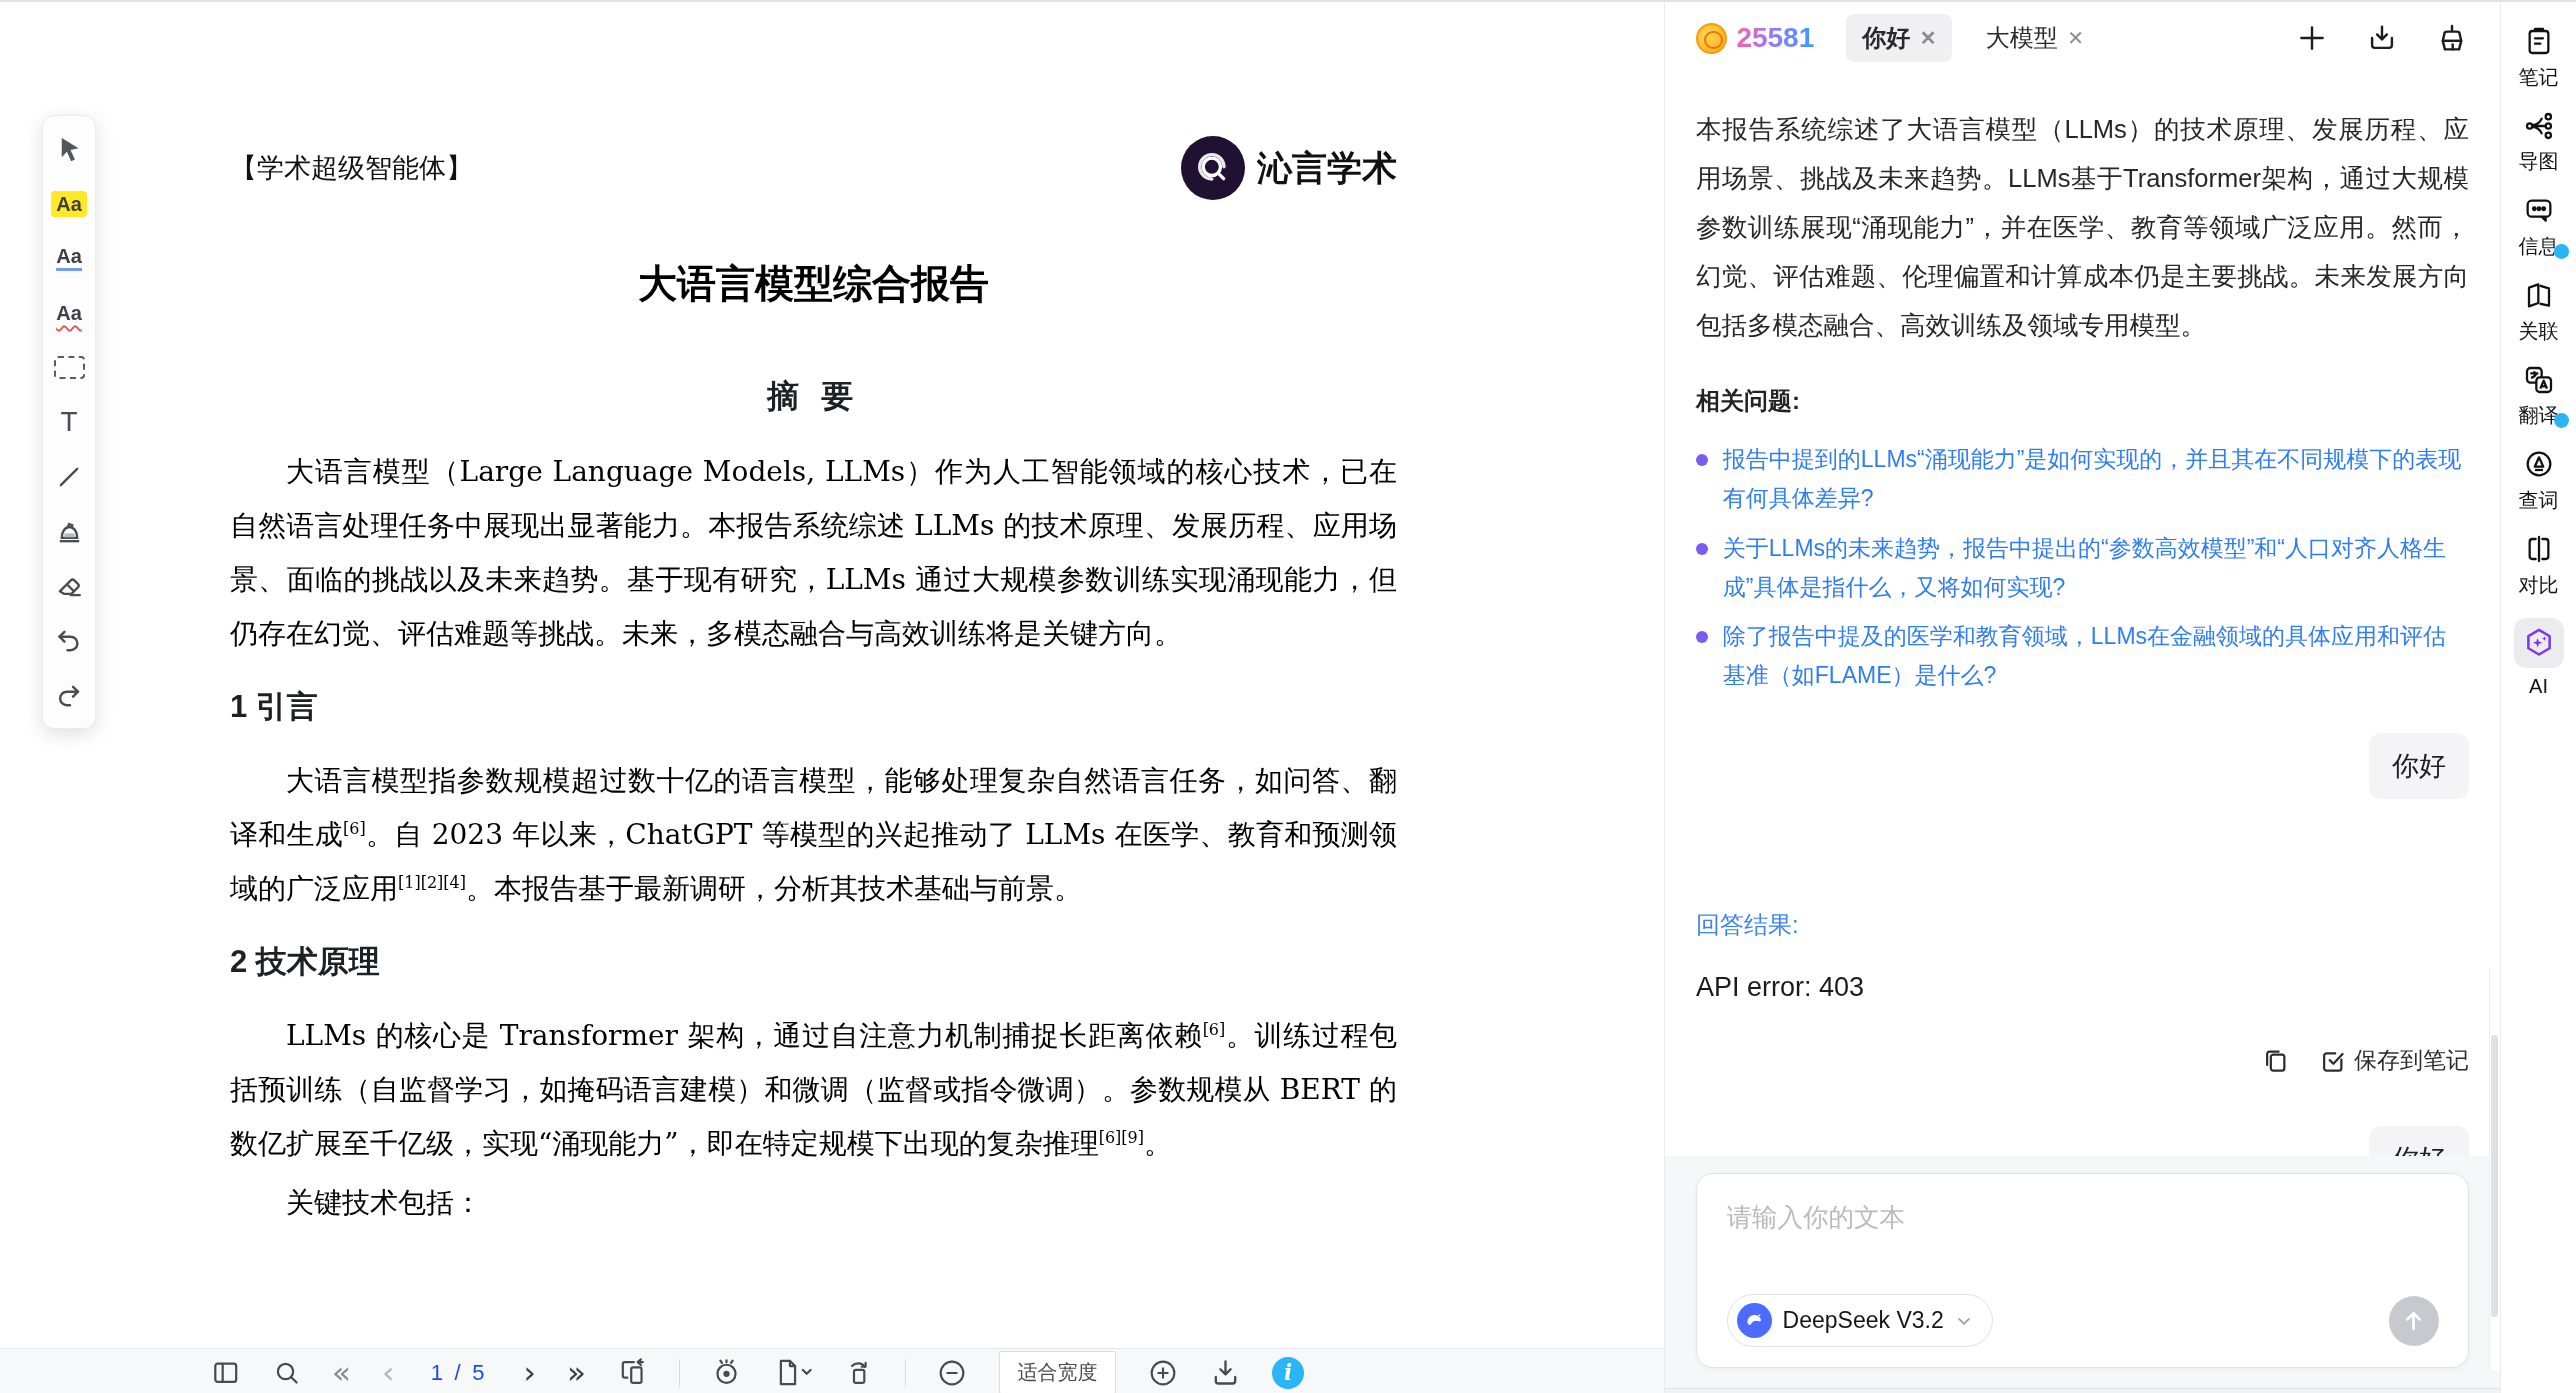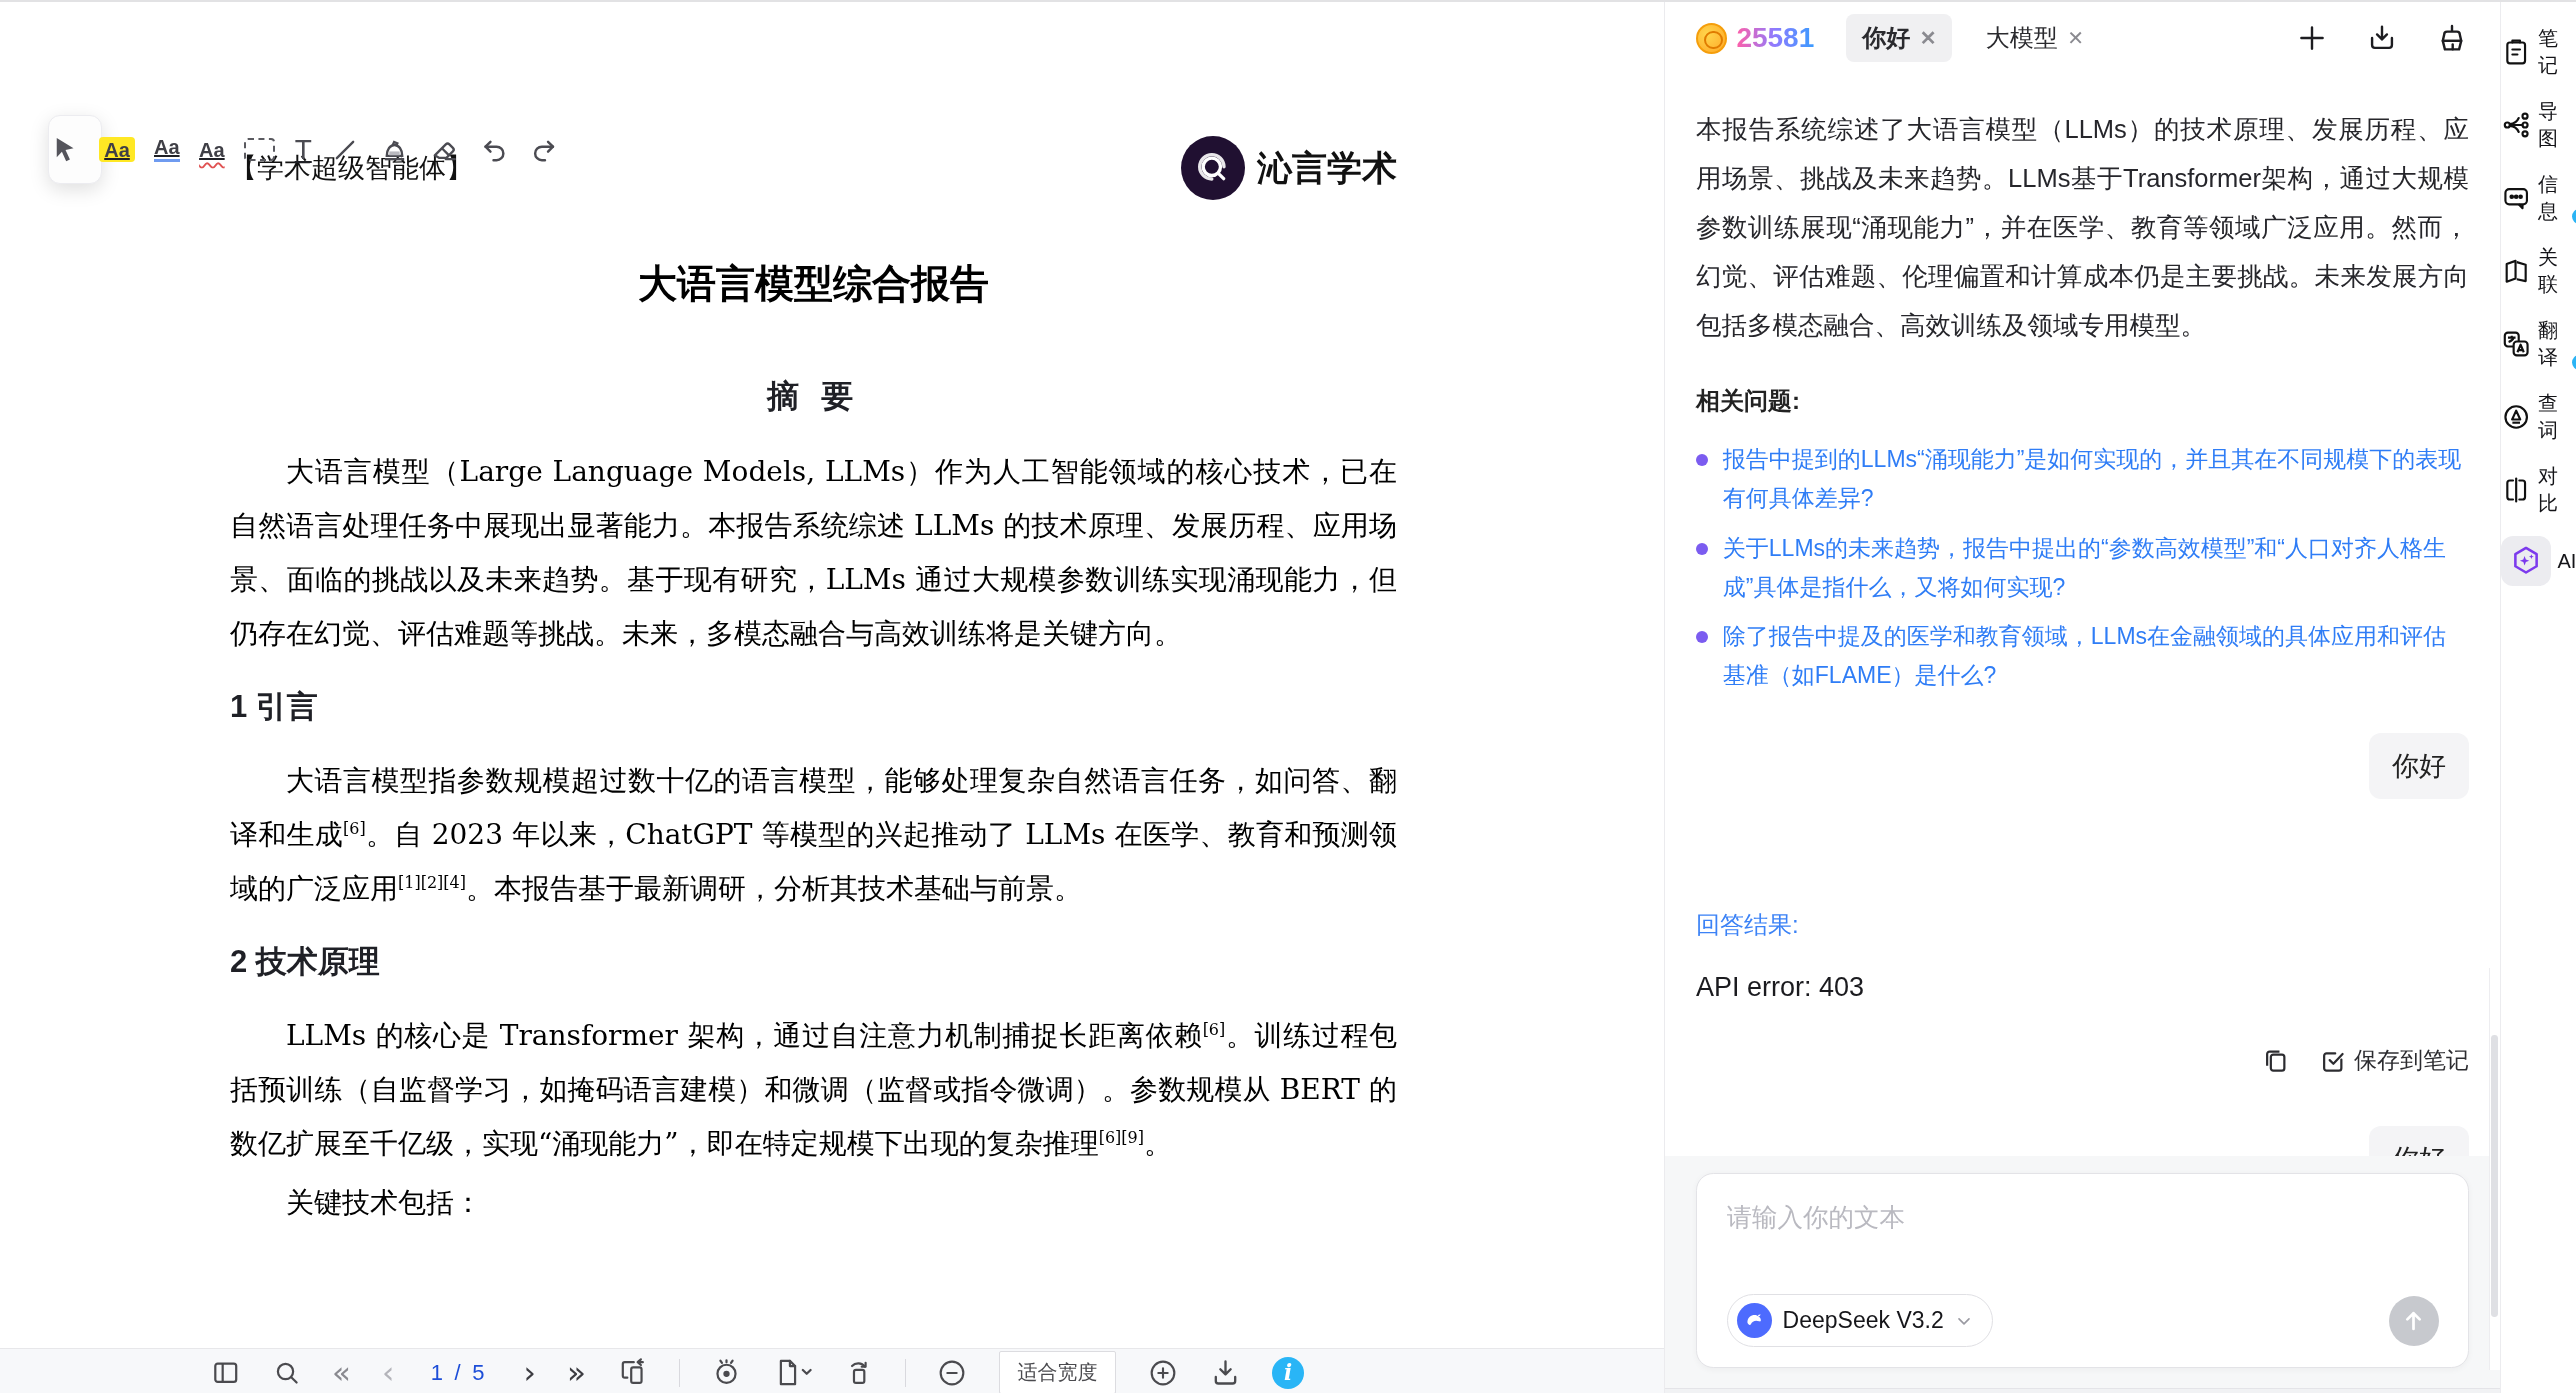--- a/index.html
+++ b/index.html
@@ -16,23 +16,23 @@
   .brand-logo { width:64px; height:64px; border-radius:50%; background:#201031; display:flex; align-items:center; justify-content:center; }
   .brand-name { font-size:35px; font-weight:bold; color:#111; }
   .doc-title { margin-top:57px; text-align:center; font-size:39px; font-weight:bold; color:#000; }
   .abs-heading { margin-top:64px; text-align:center; font-size:32px; font-weight:bold; letter-spacing:6.7px; }
   .doc-body { font-family:"DejaVu Serif", serif; font-size:28px; line-height:54px; text-align:justify; color:#000; }
   .doc-body.indent { text-indent:2em; margin-top:25.5px; }
   .doc-h2 { margin-top:25.5px; font-size:31px; font-weight:bold; font-family:"Liberation Sans", sans-serif; }
   sup.ref { font-size:16px; line-height:0; }
 
   
-  .left-toolbar { position:absolute; left:48px; top:113px; width:54px; padding:16px 0;
+  .left-toolbar { position:absolute; left:42px; top:113px; width:54px; padding:16px 0;
     background:#fdfdfd; border:0.7px solid #ececf0; border-radius:12px;
-    box-shadow:0 5.4px 19px rgba(0,0,0,.13); display:flex; flex-direction:row; align-items:center; gap:19.5px; z-index:5;text-decoration:underline; }
+    box-shadow:0 5.4px 19px rgba(0,0,0,.13); display:flex; flex-direction:column; align-items:center; gap:19.5px; z-index:5; }
   .tool-btn { width:35px; height:35px; display:flex; align-items:center; justify-content:center; color:#4b4b52; cursor:pointer; }
   .aa { font-size:20px; font-weight:bold; color:#3f3f46; line-height:1; }
   .aa-hl { background:#ffe824; padding:2.7px 5.4px; border-radius:4px; }
   .aa-ul { border-bottom:3.4px solid #6f9bf0; padding-bottom:1.3px; }
   .aa-wavy { text-decoration:underline wavy #e05252 2px; text-underline-offset:5.4px; }
   .dashed-rect { width:31px; height:23px; border:2.3px dashed #5a5a60; border-radius:4px; }
   .tool-T { font-size:28px; color:#4b4b52; font-weight:500; }
 
   
   .bottom-bar { position:absolute; left:0; bottom:0; width:1664px; height:48px; background:#f7f8fa;
@@ -90,21 +90,21 @@
   .whale { width:35px; height:35px; border-radius:50%; background:#4d6bfe; display:flex; align-items:center; justify-content:center; }
   .model-name { font-size:23px; color:#16161a; }
   .send-btn { width:50px; height:50px; border-radius:50%; background:#c7c9ce; display:flex; align-items:center; justify-content:center; cursor:pointer; }
   .panel-footer-line { position:absolute; left:0; bottom:0; width:100%; height:8px; background:#f1f2f4; border-top:0.7px solid #e4e4e8; }
   .scroll-track { position:absolute; right:0; top:966px; width:10.7px; height:402px; background:#fff; border-left:0.7px solid #ededf0; }
   .scroll-thumb { position:absolute; right:2px; top:67px; width:6.7px; height:282px; border-radius:3.4px; background:#dfe0e4; }
 
   
   .right-rail { position:absolute; left:2500px; top:0; width:76px; height:1394px; background:#fff;
     border-left:0.7px solid #ececef; display:flex; flex-direction:column; align-items:center; padding-top:23px; gap:19px; }
-  .rail-item { display:flex; flex-direction:row; align-items:center; gap:6.7px; cursor:pointer; position:relative; color:#111; }
+  .rail-item { display:flex; flex-direction:column; align-items:center; gap:6.7px; cursor:pointer; position:relative; color:#111; }
   .rail-label { font-size:20px; color:#141418; }
   .rail-badge { position:absolute; right:-10.7px; bottom:1.3px; width:14.8px; height:14.8px; border-radius:50%; background:#2ab4f5; }
   .ai-chip { width:50px; height:50px; border-radius:12px; background:#ececf0; display:flex; align-items:center; justify-content:center; }
 
   svg { display:block; }
 </style>
 </head>
 <body>
 
 <div class="app">

